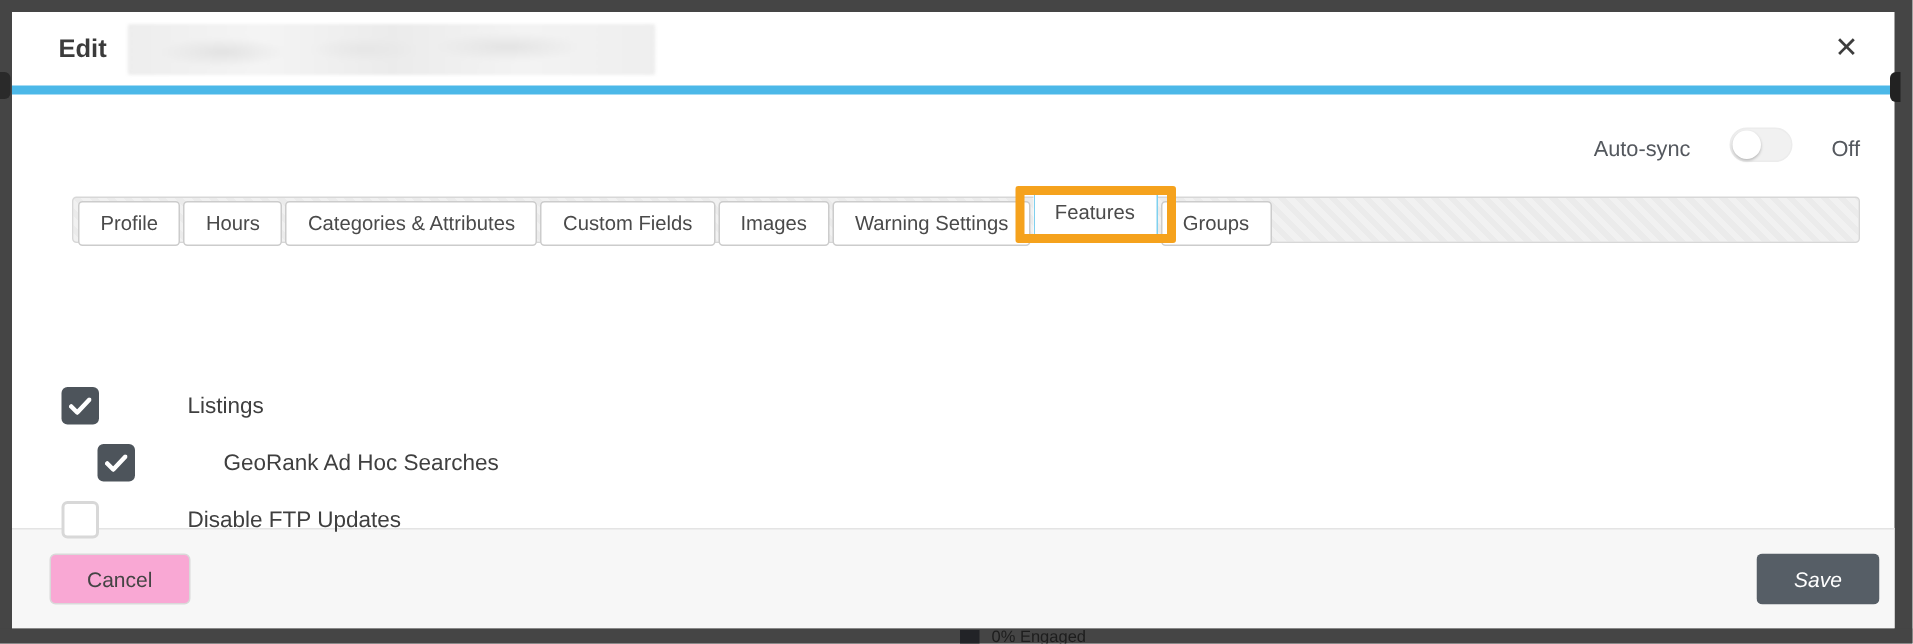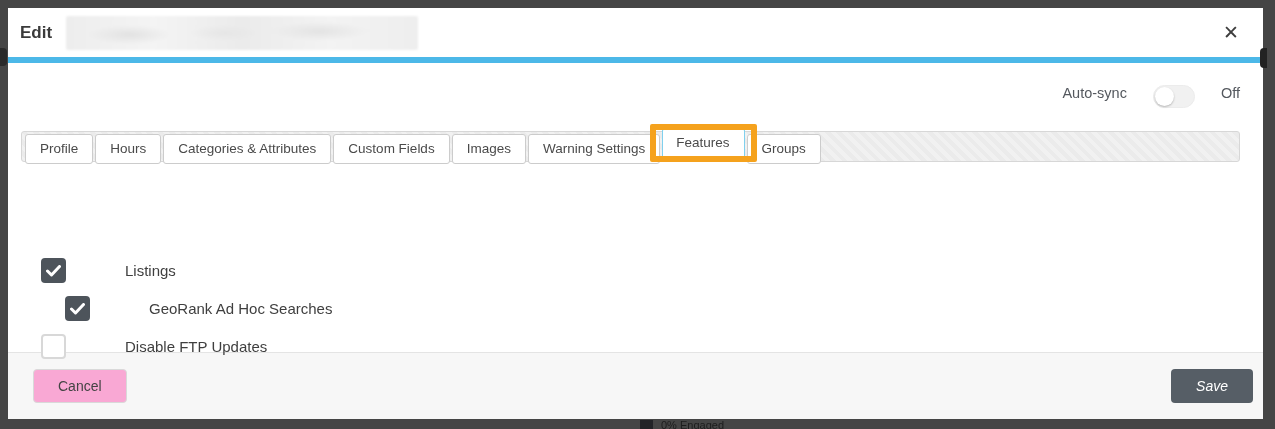--- a/index.html
+++ b/index.html
@@ -33,21 +33,21 @@
 
   
   .modal {
     position:absolute; left:8px; top:8px; width:1255px; height:411px;
     background:#ffffff;
     display:flex; flex-direction:column;
   }
   .modal-header {
     height:49px; flex:0 0 auto;
     display:flex; align-items:center;
-    padding:0 22px 0 12px;
+    padding:0 22px 0 31px;
     position:relative;
   }
   .modal-title { font-size:17px; font-weight:700; color:#3b3b3b; margin-right:14px; }
   .redacted {
     width:352px; height:34px; border-radius:2px;
     background:
       radial-gradient(ellipse 60px 14px at 18% 55%, #e2e2e2 0%, rgba(226,226,226,0) 70%),
       radial-gradient(ellipse 70px 14px at 72% 45%, #e3e3e3 0%, rgba(227,227,227,0) 70%),
       radial-gradient(ellipse 50px 12px at 45% 50%, #e6e6e6 0%, rgba(230,230,230,0) 70%),
       linear-gradient(90deg,#ededed,#f4f4f4 25%,#ebebeb 50%,#f3f3f3 75%,#eeeeee);
@@ -58,37 +58,37 @@
     width:24px; height:24px; display:flex; align-items:center; justify-content:center;
     font-size:19px; color:#3d3d3d; cursor:pointer; line-height:1;
   }
   .blue-divider { height:6px; flex:0 0 auto; }
 
   .modal-body { flex:1 1 auto; position:relative; }
 
   
   .autosync-row {
     position:absolute; top:22px; right:23px;
-    display:flex; align-items:flex-start; gap:26px;
+    display:flex; align-items:flex-end; gap:26px;
     font-size:14.5px; color:#54585e;
   }
   .toggle {
     width:42px; height:23px; border-radius:12px;
     background:#f1f1f1; border:1px solid #ececec;
     position:relative; cursor:pointer;
   }
   .toggle-knob {
     position:absolute; left:1px; top:1px; width:19px; height:19px;
     border-radius:50%; background:#ffffff;
     box-shadow:0 1px 2px rgba(0,0,0,0.25);
   }
 
   
   .tab-strip {
-    position:absolute; top:68px; left:13px; right:23px; height:31px;
+    position:absolute; top:68px; left:40px; right:23px; height:31px;
     background:repeating-linear-gradient(45deg,#f1f1f1 0 4px,#ebebeb 4px 8px);
     border:1px solid #d7d7d7; border-radius:3px;
     display:flex; align-items:flex-start; padding:1px 2px;
   }
   .tab {
     background:#ffffff; border:1px solid #cccccc; border-radius:3px;
     font-size:13.5px; color:#4a4a4a;
     padding:6px 14px; margin:1px; white-space:nowrap;
     cursor:pointer; line-height:1.15;
   }

